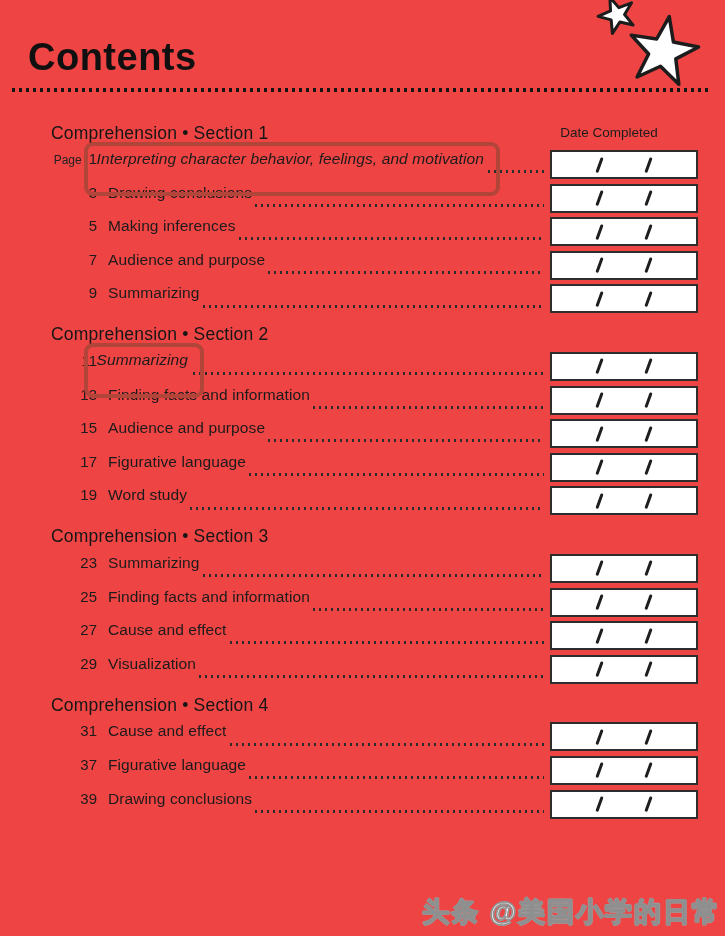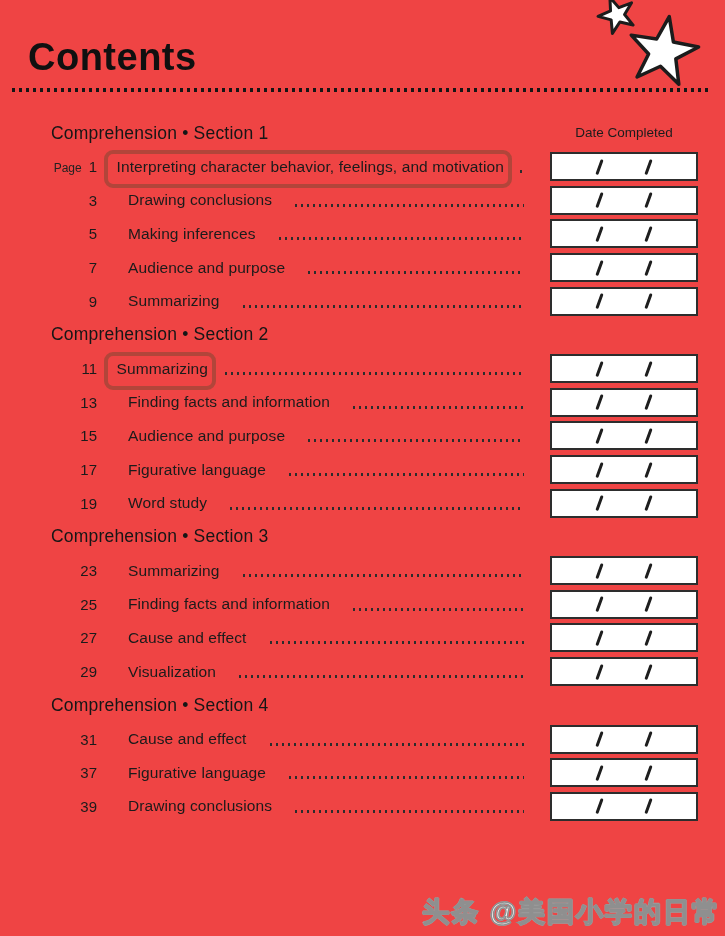--- a/index.html
+++ b/index.html
@@ -13,52 +13,52 @@
     position:absolute; top:36px; left:28px; margin:0;
     font-size:38px; font-weight:bold; letter-spacing:0.5px; color:#101010;
   }
   .dotted-rule {
     position:absolute; top:88px; left:12px; width:696px; height:4px;
     background-image:repeating-linear-gradient(to right,#151515 0 3px,transparent 3px 7px);
   }
   .stars { position:absolute; left:560px; top:-2px; }
 
   .date-head {
-    position:absolute; top:125px; left:550px; width:148px;
+    position:absolute; top:125px; left:535px; width:148px;
     text-align:center; font-size:13.5px; color:#1c1c1c;
   }
 
   
   #toc { position:absolute; top:116px; left:0; right:0;margin-left:21px; }
   .heading {
     height:34px; display:flex; align-items:center; margin:0; padding-left:30px;
     font-size:17.5px; font-weight:normal; color:#161616; letter-spacing:0.2px;
   }
-  .row { display:flex; align-items:center; height:33.6px;gap:20px; }
+  .row { display:flex; height:33.6px; }
   .page-col { width:76px; flex:none; display:flex; justify-content:flex-end; align-items:baseline; gap:7px; }
   .page-word { font-size:12px; color:#222; }
   .page-num  { font-size:15px; color:#1b1b1b; }
   .title-wrap { margin-left:11px; flex:none; position:relative; z-index:1; }
   .title { font-size:15.5px; white-space:nowrap; color:#1b1b1b; letter-spacing:0.1px; }
   .leader {
     flex:1; height:3px; align-self:center; margin:10px 6px 0 3px;
     background-image:repeating-linear-gradient(to right,#2c2c2c 0 2px,transparent 2px 6px);
   }
   .date-box {
     flex:none; width:144px; height:25px; margin-right:27px;
     border:2px solid #2d2d2d; background:#fff;
     display:flex; align-items:center; justify-content:space-evenly;
   }
   .slash { display:block; width:2.5px; height:16px; background:#1e1e1e; border-radius:2px; transform:rotate(20deg); }
 
   
   .hl {
     border:4.5px solid #b2453a; border-radius:9px;
-    padding:4px 4px 8px 9px; margin:-8.5px -14.5px -12.5px -13.5px;
-    z-index:2; background:transparent;
+    padding:4px 12px 8px 9px; margin:-8.5px -14.5px -12.5px -13.5px;
+    z-index:2; background:transparent;font-style:italic;
   }
 
   
   .watermark {
     position:absolute; right:4px; bottom:6px; white-space:nowrap;
     font-size:27px; font-weight:bold; letter-spacing:2px;
     color:rgba(255,255,255,0.92);
     -webkit-text-stroke:1.3px #8f8f8f;
     text-shadow:1px 0 #a0a0a0,-1px 0 #a0a0a0,0 1px #a0a0a0,0 -1px #a0a0a0;
   }

